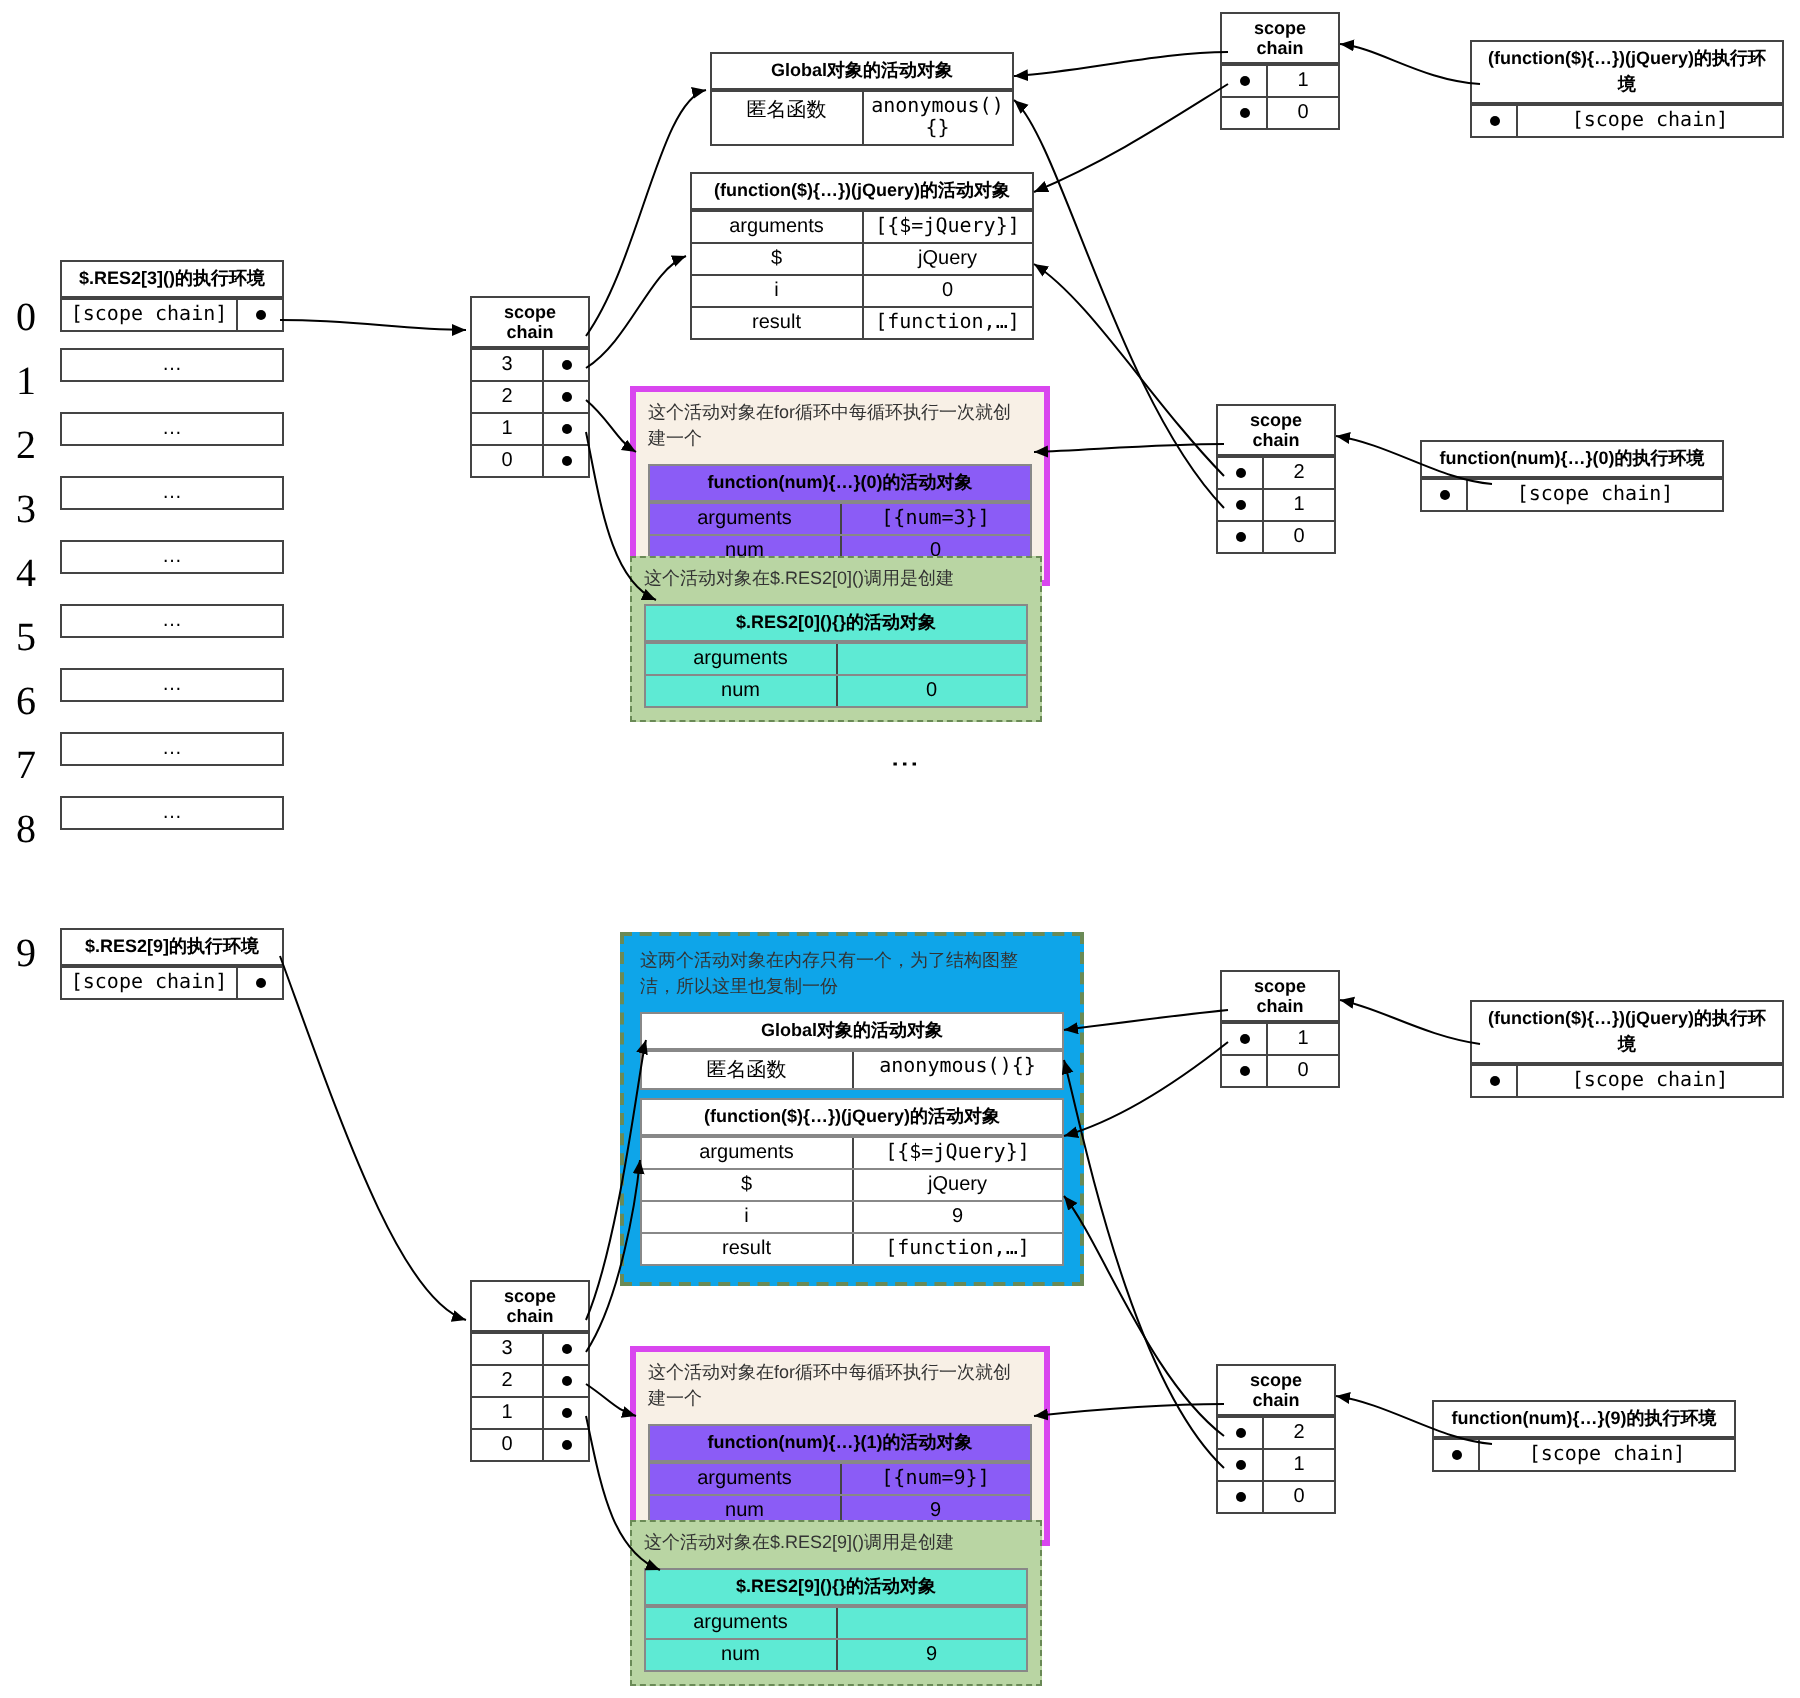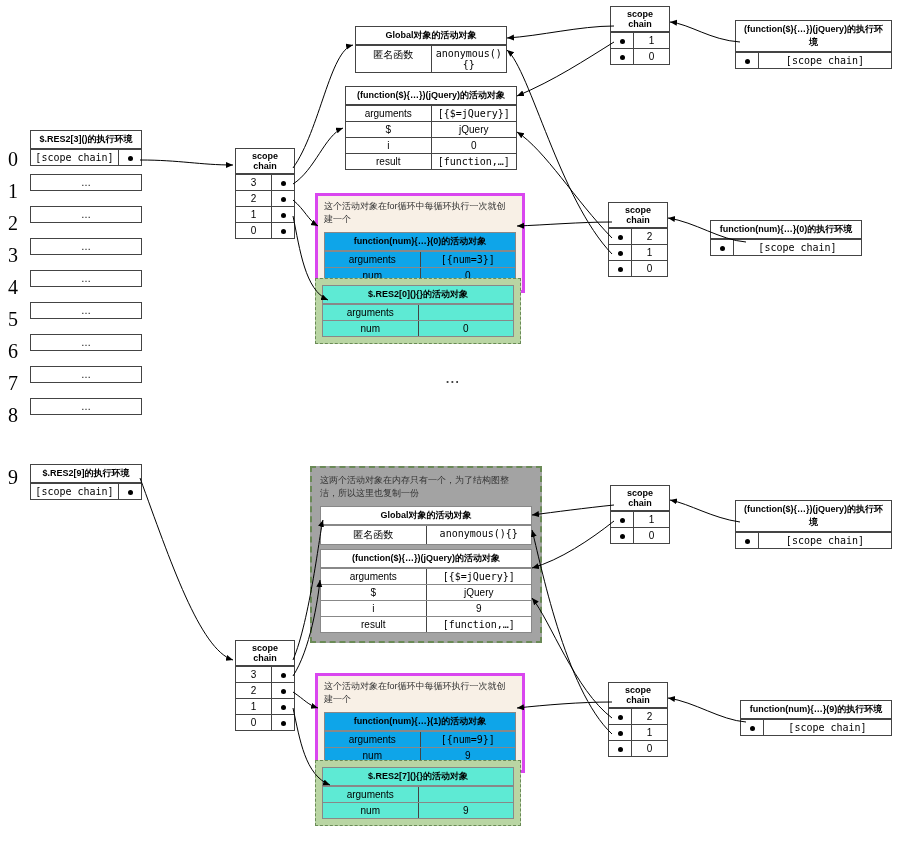--- a/index.html
+++ b/index.html
@@ -3,38 +3,38 @@
 <meta charset="utf-8">
 <style>
 html,body{margin:0;padding:0;font-family:Arial,"Microsoft YaHei",sans-serif;font-size:10px;background:#fff}
 #stage{position:relative;width:900px;height:849px}
 svg.arrows{position:absolute;top:0;left:0;width:900px;height:849px;pointer-events:none}
 
 
 .box{position:absolute;border:1px solid #444;background:#fff}
 .box.green{background:#b9d5a3;border:1px dashed #6a8a56}
 .box.beige{background:#f8f0e6;border:3px solid #d946ef}
-.box.dashgreen{background:#a3a3a3;border:2px dashed #6a8a56}
+.box.dashgreen{background:#0ea5e9;border:2px dashed #6a8a56}
 .hdr{border-bottom:1px solid #444;padding:2px 4px;text-align:center;font-weight:bold;font-size:9px}
 .row{display:flex;border-top:1px solid #444}
 .row:first-child{border-top:none}
 .row .c{border-right:1px solid #444;padding:2px 4px;text-align:center;flex:1}
 .row .c:last-child{border-right:none}
 .row .c.dot{flex:0 0 14px}
 .dot span{display:inline-block;width:5px;height:5px;border-radius:50%;background:#000}
 .mono{font-family:monospace}
 .note{position:absolute;font-size:9px;color:#333;max-width:190px}
 .idx{position:absolute;font-size:20px;font-family:serif}
 .ellips{position:absolute;font-size:14px;letter-spacing:2px}
 
 
 .inner{border:1px solid #888;background:#fff;margin:4px}
 .inner .hdr{border-bottom:1px solid #888}
 .inner .row{border-top:1px solid #888}
-.beige .inner{background:#0ea5e9}
+.beige .inner{background:#8b5cf6}
 .green .inner{background:#5eead4}
 </style>
 </head>
 <body>
 
 <div id="stage">
 
 <div class="idx" style="left:8px;top:148px">0</div>
 <div class="idx" style="left:8px;top:180px">1</div>
 <div class="idx" style="left:8px;top:212px">2</div>
@@ -160,20 +160,21 @@
           <div class="c mono">[{num=3}]</div>
         </div>
   <div class="row">
           <div class="c">num</div>
           <div class="c">0</div>
         </div>
  </div>
 </div>
 
 <div class="box green" style="left:315px;top:278px;width:200px;padding:2px">
+ <div class="note" style="position:static;padding:2px 4px">这个活动对象在$.RES2[0]()调用是创建</div>
  <div class="inner">
   <div class="hdr">$.RES2[0](){}的活动对象</div>
   <div class="row">
           <div class="c">arguments</div>
           <div class="c"></div>
         </div>
   <div class="row">
           <div class="c">num</div>
           <div class="c">0</div>
         </div>
@@ -285,22 +286,23 @@
           <div class="c mono">[{num=9}]</div>
         </div>
   <div class="row">
           <div class="c">num</div>
           <div class="c">9</div>
         </div>
  </div>
 </div>
 
 <div class="box green" style="left:315px;top:760px;width:200px;padding:2px">
- <div class="inner">
-  <div class="hdr">$.RES2[7](){}的活动对象</div>
+ <div class="note" style="position:static;padding:2px 4px">这个活动对象在$.RES2[9]()调用是创建</div>
+ <div class="inner">
+  <div class="hdr">$.RES2[9](){}的活动对象</div>
   <div class="row">
           <div class="c">arguments</div>
           <div class="c"></div>
         </div>
   <div class="row">
           <div class="c">num</div>
           <div class="c">9</div>
         </div>
  </div>
 </div>
@@ -334,21 +336,21 @@
  <div class="row">
         <div class="c dot"><span></span></div>
         <div class="c">1</div>
       </div>
  <div class="row">
         <div class="c dot"><span></span></div>
         <div class="c">0</div>
       </div>
 </div>
 
-<div class="box" style="left:740px;top:700px;width:150px">
+<div class="box" style="left:716px;top:700px;width:150px">
  <div class="hdr">function(num){…}(9)的执行环境</div>
  <div class="row">
         <div class="c dot"><span></span></div>
         <div class="c mono">[scope chain]</div>
       </div>
 </div>
 
 <svg class="arrows">
 <defs>
         <marker id="ah" markerWidth="8" markerHeight="8" refX="7" refY="3" orient="auto">

